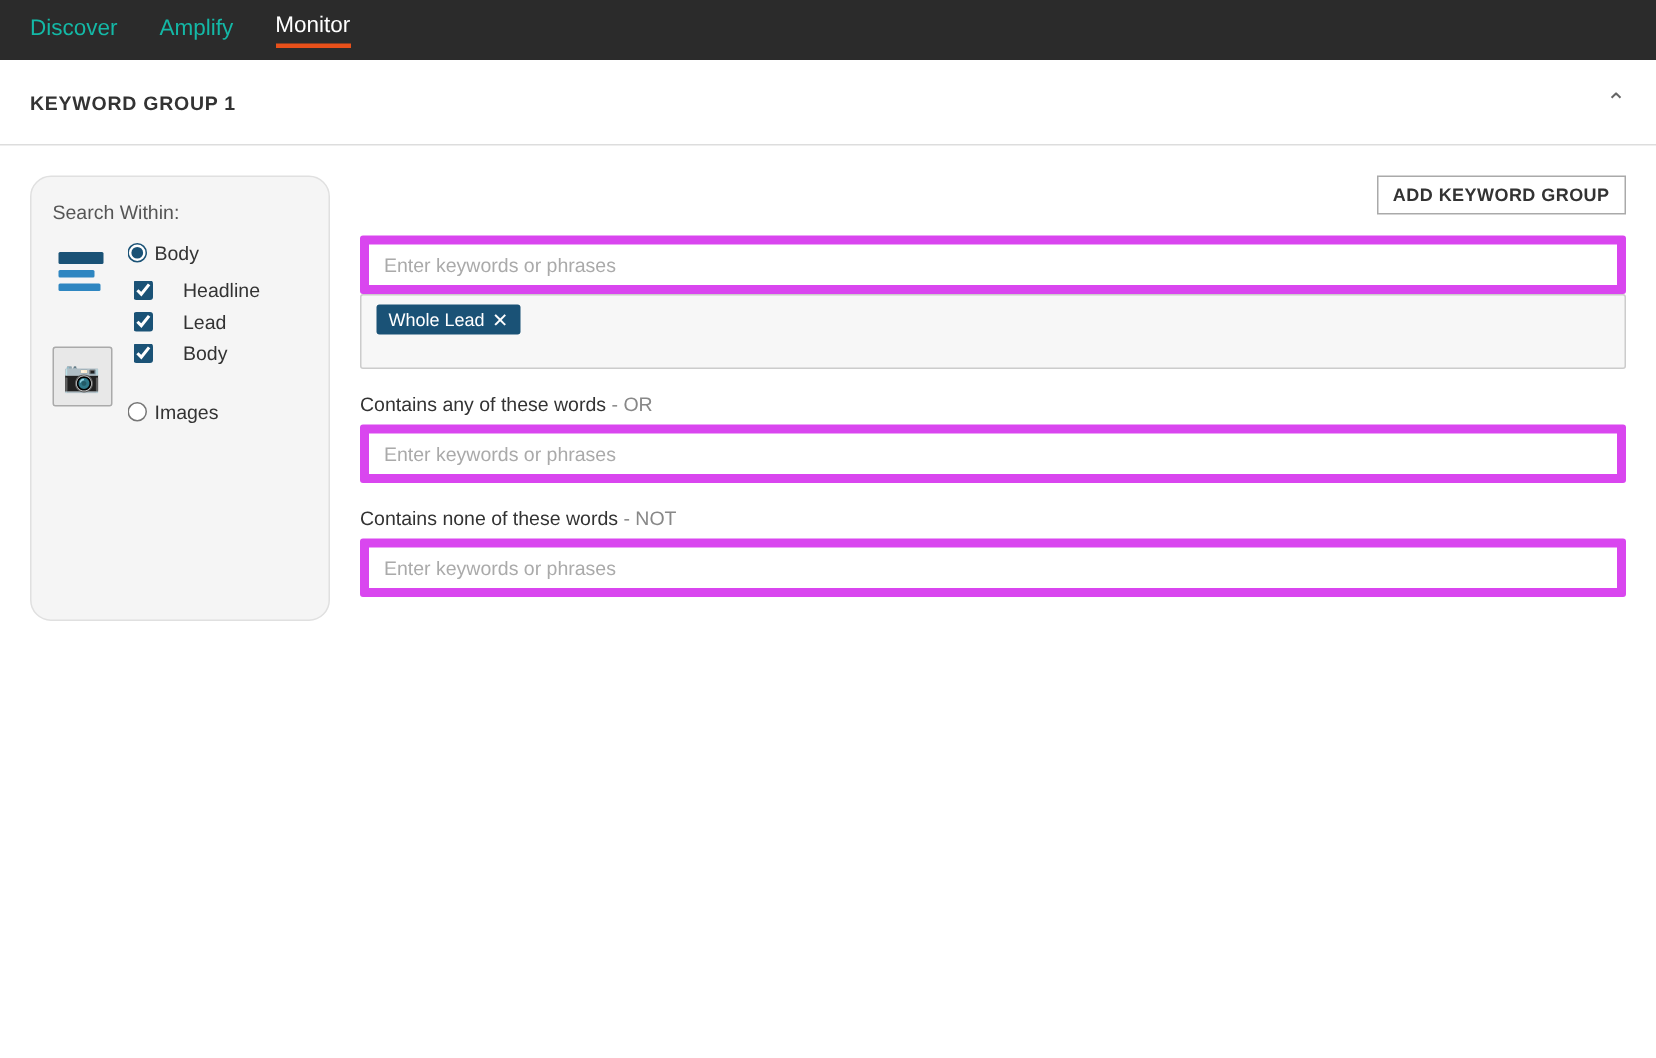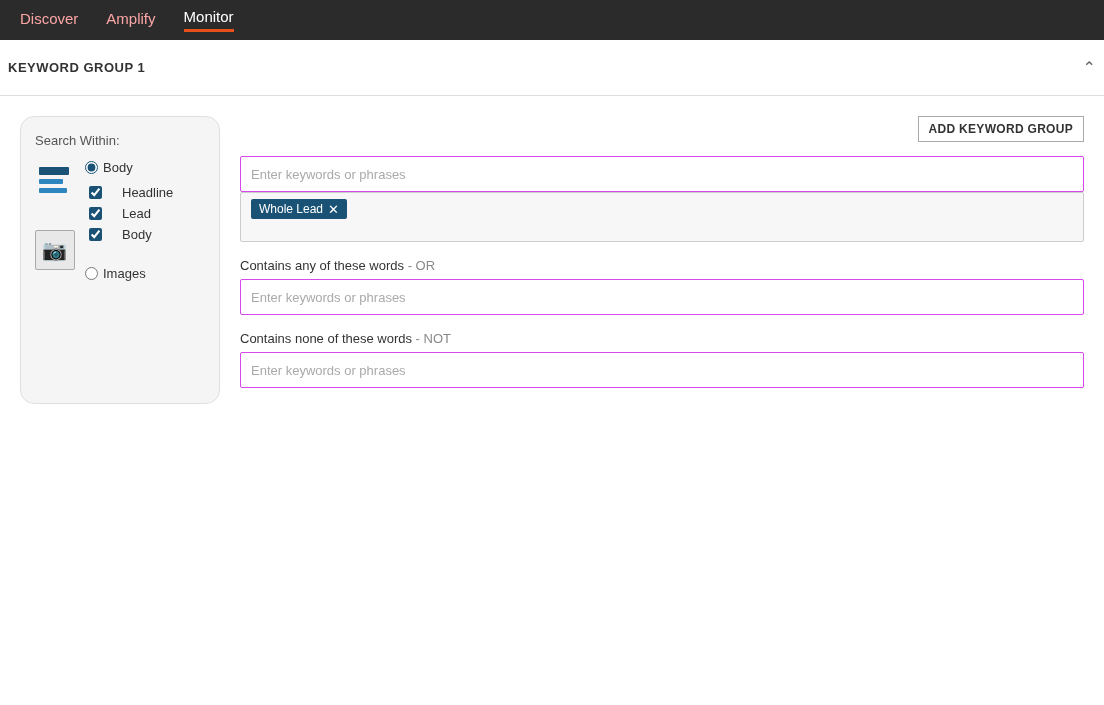--- a/index.html
+++ b/index.html
@@ -7,41 +7,41 @@
 
     
     .top-nav {
       background: #2b2b2b;
       display: flex;
       align-items: center;
       height: 40px;
       padding: 0 20px;
     }
     .top-nav a {
-      color: #fca5a5;
+      color: #14b8a6;
       text-decoration: none;
       font-size: 15px;
       margin-right: 28px;
       padding-bottom: 4px;
       cursor: pointer;
     }
     .top-nav a.active {
       color: #fff;
       border-bottom: 3px solid #e8501a;
     }
 
     
     .page-content { padding: 0; }
 
     
     .keyword-group-header {
       display: flex;
       align-items: center;
       justify-content: space-between;
-      padding: 18px 8px;
+      padding: 18px 20px;
       border-bottom: 1px solid #ddd;
     }
     .keyword-group-title {
       font-size: 13px;
       font-weight: bold;
       letter-spacing: 0.5px;
       color: #333;
       text-transform: uppercase;
     }
     .collapse-icon {
@@ -164,21 +164,21 @@
     .keyword-section { margin-bottom: 16px; }
     .keyword-section-label {
       font-size: 13px;
       color: #333;
       margin-bottom: 6px;
     }
     .keyword-section-label .qualifier {
       color: #888;
     }
     .keyword-input-box {
-      border: 1px solid #d946ef;
+      border: 6px solid #d946ef;
       border-radius: 2px;
       padding: 6px 10px;
       font-size: 13px;
       color: #aaa;
       background: #fff;
       min-height: 36px;
       display: flex;
       align-items: center;
       flex-wrap: wrap;
       gap: 5px;

